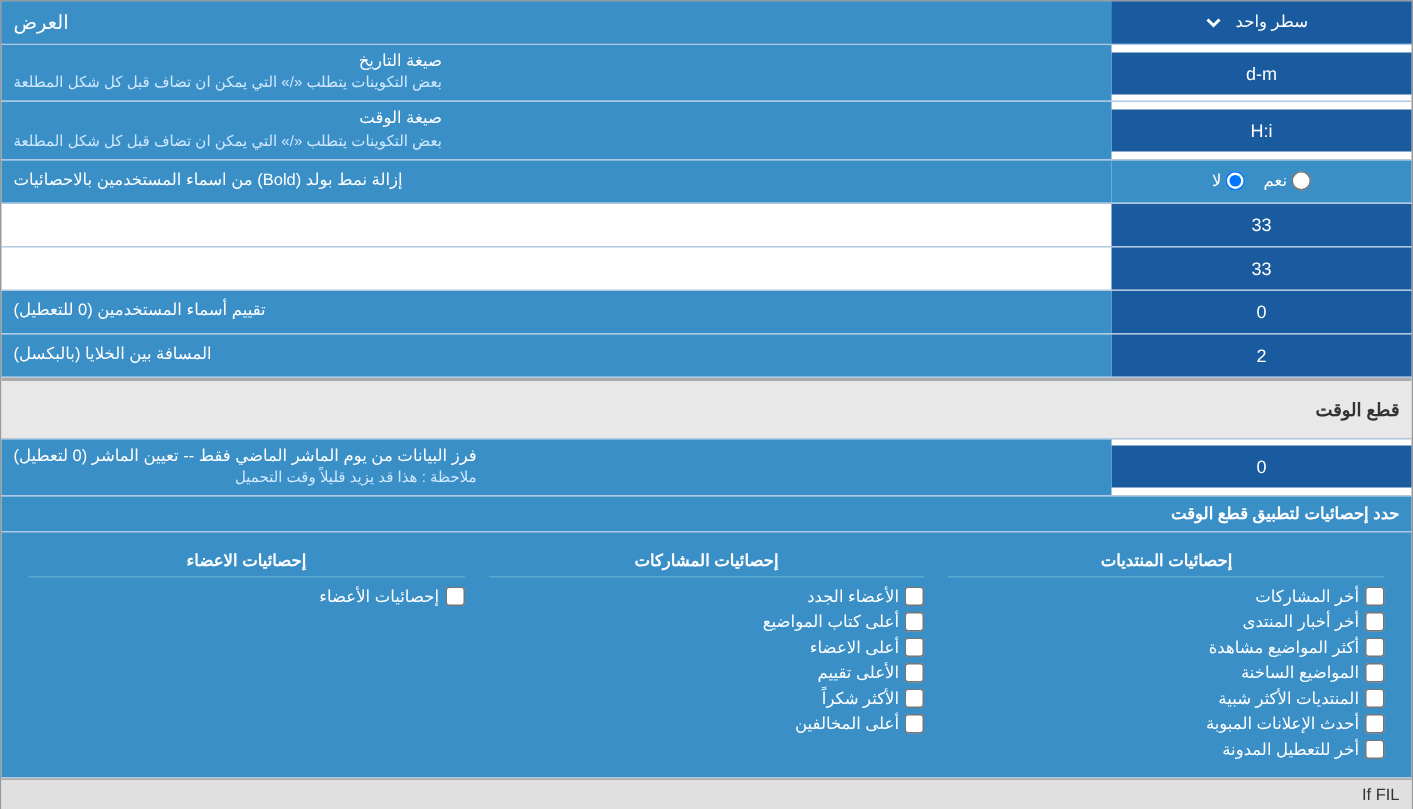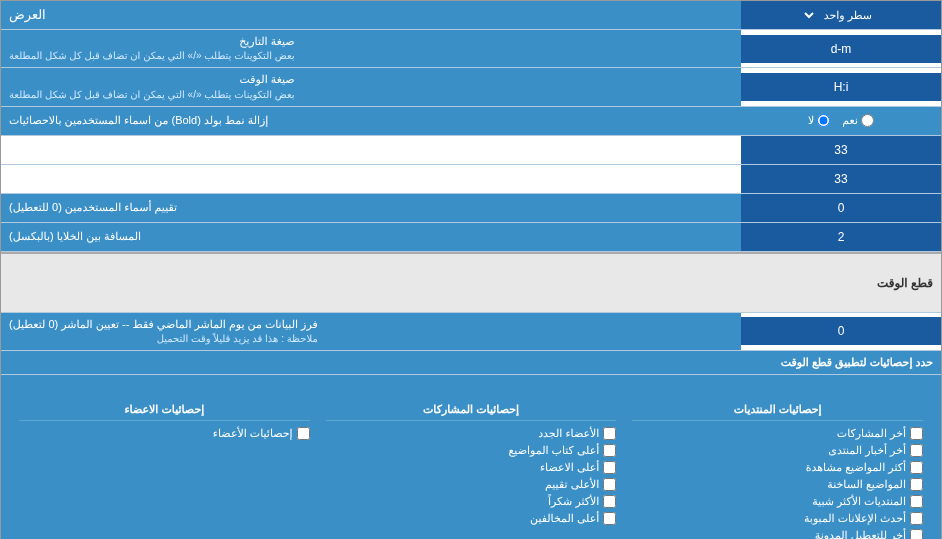--- a/index.html
+++ b/index.html
@@ -90,21 +90,21 @@
       align-items: center;
       gap: 3px;
       cursor: pointer;
     }
     .radio-row .radio-section input[type="radio"] {
       cursor: pointer;
     }
     
     .section-header {
       background: #e8e8e8;
-      padding: 22px 8px;
+      padding: 12px 8px;
       text-align: right;
       font-weight: bold;
       font-size: 12px;
       color: #333;
       border-bottom: 1px solid #b0c8e0;
       border-top: 2px solid #aaa;
     }
     
     .checkboxes-area {
       background: #3a8fc7;
@@ -134,21 +134,20 @@
     .cb-item label {
       cursor: pointer;
     }
     .three-col {
       display: grid;
       grid-template-columns: 1fr 1fr 1fr;
       gap: 0;
     }
     .col-section {
       padding: 4px 8px;
-      margin-top: 16px;
     }
     .sub-label {
       font-size: 10px;
       color: #d0e8ff;
     }
   </style>
 </head>
 <body>
 
 <div class="main-container">

